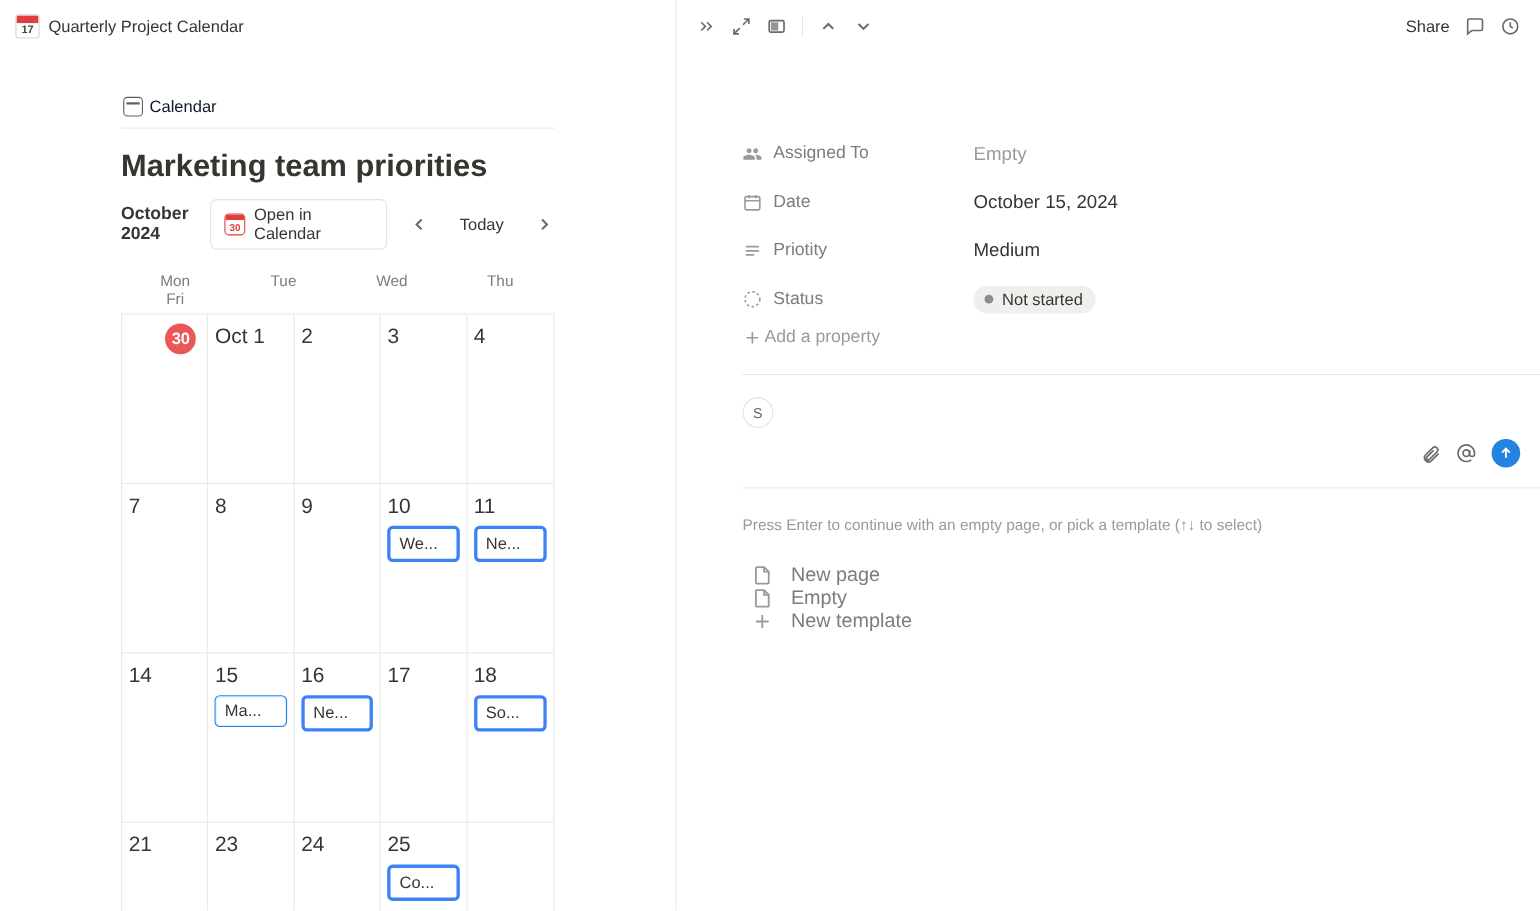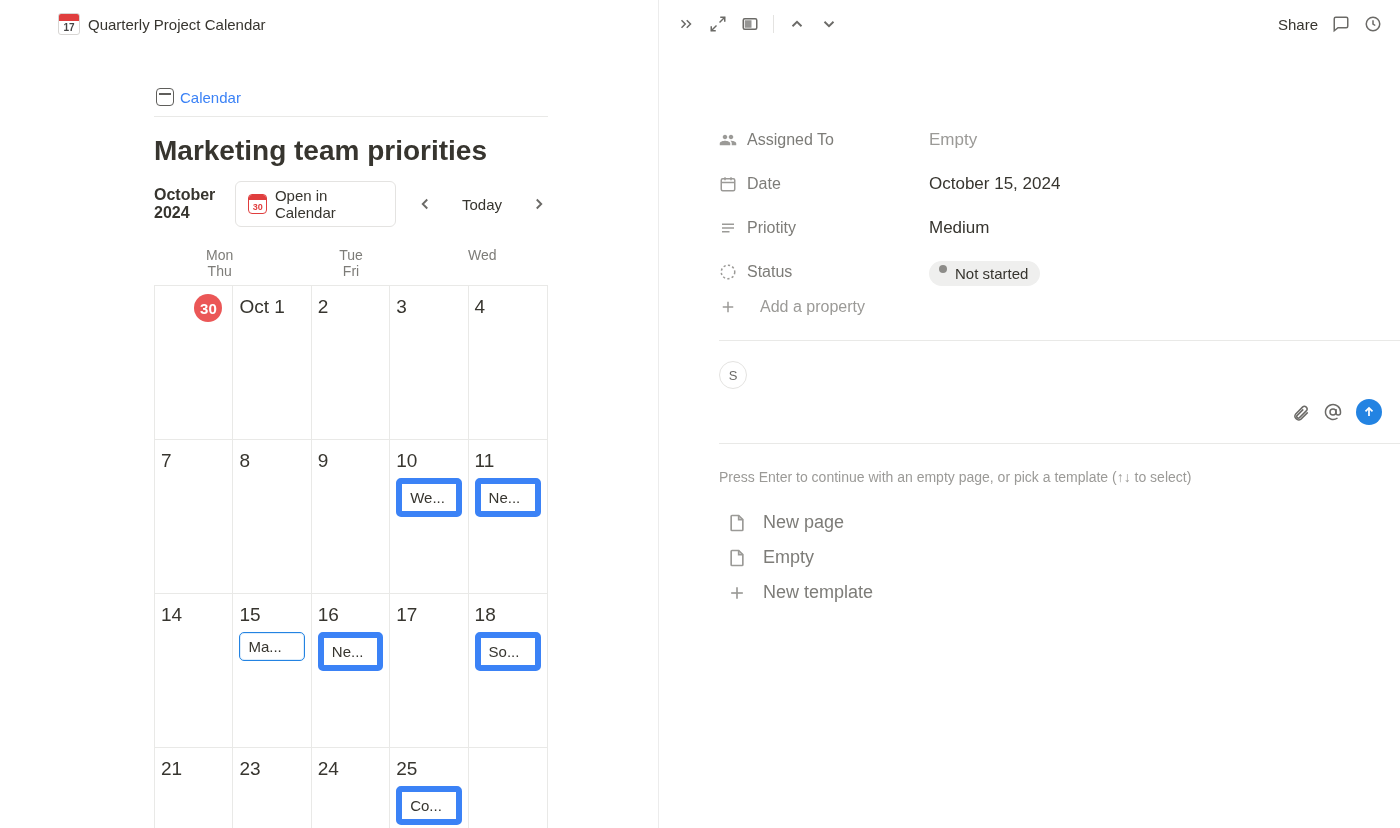--- a/index.html
+++ b/index.html
@@ -12,21 +12,20 @@
     display: flex;
     width: 1400px;
     height: 828px;
     overflow: hidden;
   }
   .left-pane {
     width: 615px;
     border-right: 1px solid #ececec;
     height: 100%;
     overflow: hidden;
-    margin-left: 44px;
   }
   .right-pane {
     flex: 1;
     height: 100%;
     overflow: hidden;
     display: flex;
     flex-direction: column;
   }
   
   .left-top {
@@ -50,21 +49,21 @@
   .tabrow {
     margin-top: 36px;
     display: flex;
     align-items: center;
     gap: 8px;
     border-bottom: 1px solid #e9e9e7;
     padding-bottom: 6px;
   }
   .tab {
     display: flex; align-items: center; gap: 6px;
-    color: #3b82f6; font-size: 15px; font-weight:500;
+    color: #0f172a; font-size: 15px; font-weight:500;
     padding: 4px 2px;
   }
   .cal-outline-icon {
     width:18px; height:18px; border:1.5px solid #5f5e5b; border-radius:4px; position:relative;
   }
   .cal-outline-icon::before { content:""; position:absolute; left:2px; right:2px; top:4px; height:1.5px; background:#5f5e5b; }
   .section-heading {
     font-size: 28px; font-weight: 700; margin-top: 18px;
   }
   .month-row {
@@ -83,21 +82,21 @@
   }
   .open-cal-btn .red-date::before { content:""; position:absolute; top:0; left:0; right:0; height:5px; background:#e03e3e;}
   .open-cal-btn .red-date span { font-size:9px; font-weight:700; color:#e03e3e; position:relative; top:-1px;}
   .nav-arrows { display:flex; align-items:center; gap:28px; margin-left:8px; color:#9b9a97;}
   .today-link { font-size:15px; color:#37352f; }
   
   .cal {
     margin-top:14px;
   }
   .cal-head {
-    display:grid; grid-template-columns: repeat(3, 1fr);
+    display:grid; grid-template-columns: repeat(4, 1fr);
     text-align:center; color:#7d7c78; font-size:14px; padding:6px 0;
   }
   .cal-body {
     border:1px solid #e9e9e7;
     display:grid; grid-template-columns: repeat(5, 1fr);
   }
   .cell {
     border-right:1px solid #e9e9e7; border-bottom:1px solid #e9e9e7;
     min-height:154px; padding:6px 6px 6px 6px; position:relative;
     display:flex; flex-direction:column; align-items:flex-end;
@@ -105,21 +104,21 @@
   .cell:nth-child(5n) { border-right:none; }
   .daynum { font-size:19px; color:#37352f; text-align:left; width:100%; padding-right:6px; padding-top:4px;}
   .circle-red {
     display:inline-flex; align-items:center; justify-content:center;
     width:28px; height:28px; border-radius:50%; background:#eb5757; color:#fff; font-weight:600; font-size:15px;
     margin-top:2px; margin-right:4px;
   }
   .chip {
     align-self:stretch;
     margin-top:6px;
-    border:6px solid #3b82f6; border-radius:5px;
+    border:3px solid #3b82f6; border-radius:5px;
     padding:5px 8px; font-size:15px; background:#fff;
     white-space:nowrap; overflow:hidden; text-overflow:ellipsis;
     cursor:pointer;
   }
   .chip.selected { border:1.5px solid #2383e2; box-shadow:0 0 0 1px rgba(35,131,226,.15) inset;}
   
   .right-top {
     height:48px; display:flex; align-items:center; padding:0 18px 0 18px;
     gap:14px;
   }
@@ -136,25 +135,25 @@
   .prop-row {
     display:flex; align-items:center; min-height:44px; gap:0;
   }
   .prop-key {
     display:flex; align-items:center; gap:10px; width:210px; color:#7d7c78; font-size:16px;
   }
   .prop-key svg { width:18px; height:18px; color:#9b9a97; }
   .prop-val { font-size:17px; color:#37352f; }
   .prop-val.empty { color:#9b9a97; }
   .status-pill {
-    display:inline-flex; gap:8px;
+    display:inline-flex; align-items:center; gap:8px;
     background:#efefee; border-radius:14px; padding:4px 12px 4px 10px; font-size:15px; color:#37352f;
   }
   .status-dot { width:8px; height:8px; border-radius:50%; background:#8d8c89; }
-  .add-prop { color:#9b9a97; display:flex; align-items:flex-start; gap:23px; font-size:16px; margin-top:4px; cursor:pointer;}
+  .add-prop { color:#9b9a97; display:flex; align-items:flex-start; gap:2px; font-size:16px; margin-top:4px; cursor:pointer;}
   .add-prop .plus { width:18px; height:18px; }
   .hr { height:1px; background:#e9e9e7; margin:24px 0 0 60px; }
   .comment-block {
     display:flex; gap:14px; padding:20px 18px 0 60px; align-items:flex-start;
   }
   .avatar {
     width:28px; height:28px; border-radius:50%; border:1px solid #e4e3e1;
     display:flex; align-items:center; justify-content:center; font-size:13px; color:#6b6a67; background:#fff;
     flex-shrink:0;
   }
@@ -162,21 +161,21 @@
   .comment-text ol { margin-left:20px; margin-top:2px; }
   .comment-actions {
     display:flex; justify-content:flex-end; gap:14px; padding:10px 18px 0 0; align-items:center;
   }
   .send-btn { width:26px; height:26px; border-radius:50%; background:#2383e2; display:flex; align-items:center; justify-content:center;}
   .send-btn svg { width:14px; height:14px; color:#fff; }
   .hr2 { height:1px; background:#e9e9e7; margin:18px 0 0 60px; }
   .placeholder-text {
     color:#9b9a97; font-size:14px; padding:22px 60px 0 60px; line-height:1.6;
   }
-  .template-list { padding:24px 0 0 68px; display:flex; flex-direction:column; gap:14px; }
+  .template-list { padding:24px 0 0 68px; display:flex; flex-direction:column; }
   .template-item { display:flex; align-items:center; gap:16px; color:#7d7c78; font-size:18px; cursor:pointer;}
   .template-item svg { width:20px; height:20px; color:#9b9a97; }
 </style>
 </head>
 <body>
 
 <div class="left-pane">
   <div class="left-top">
     <span class="mini-cal-emoji">
       <span class="bar"></span>

